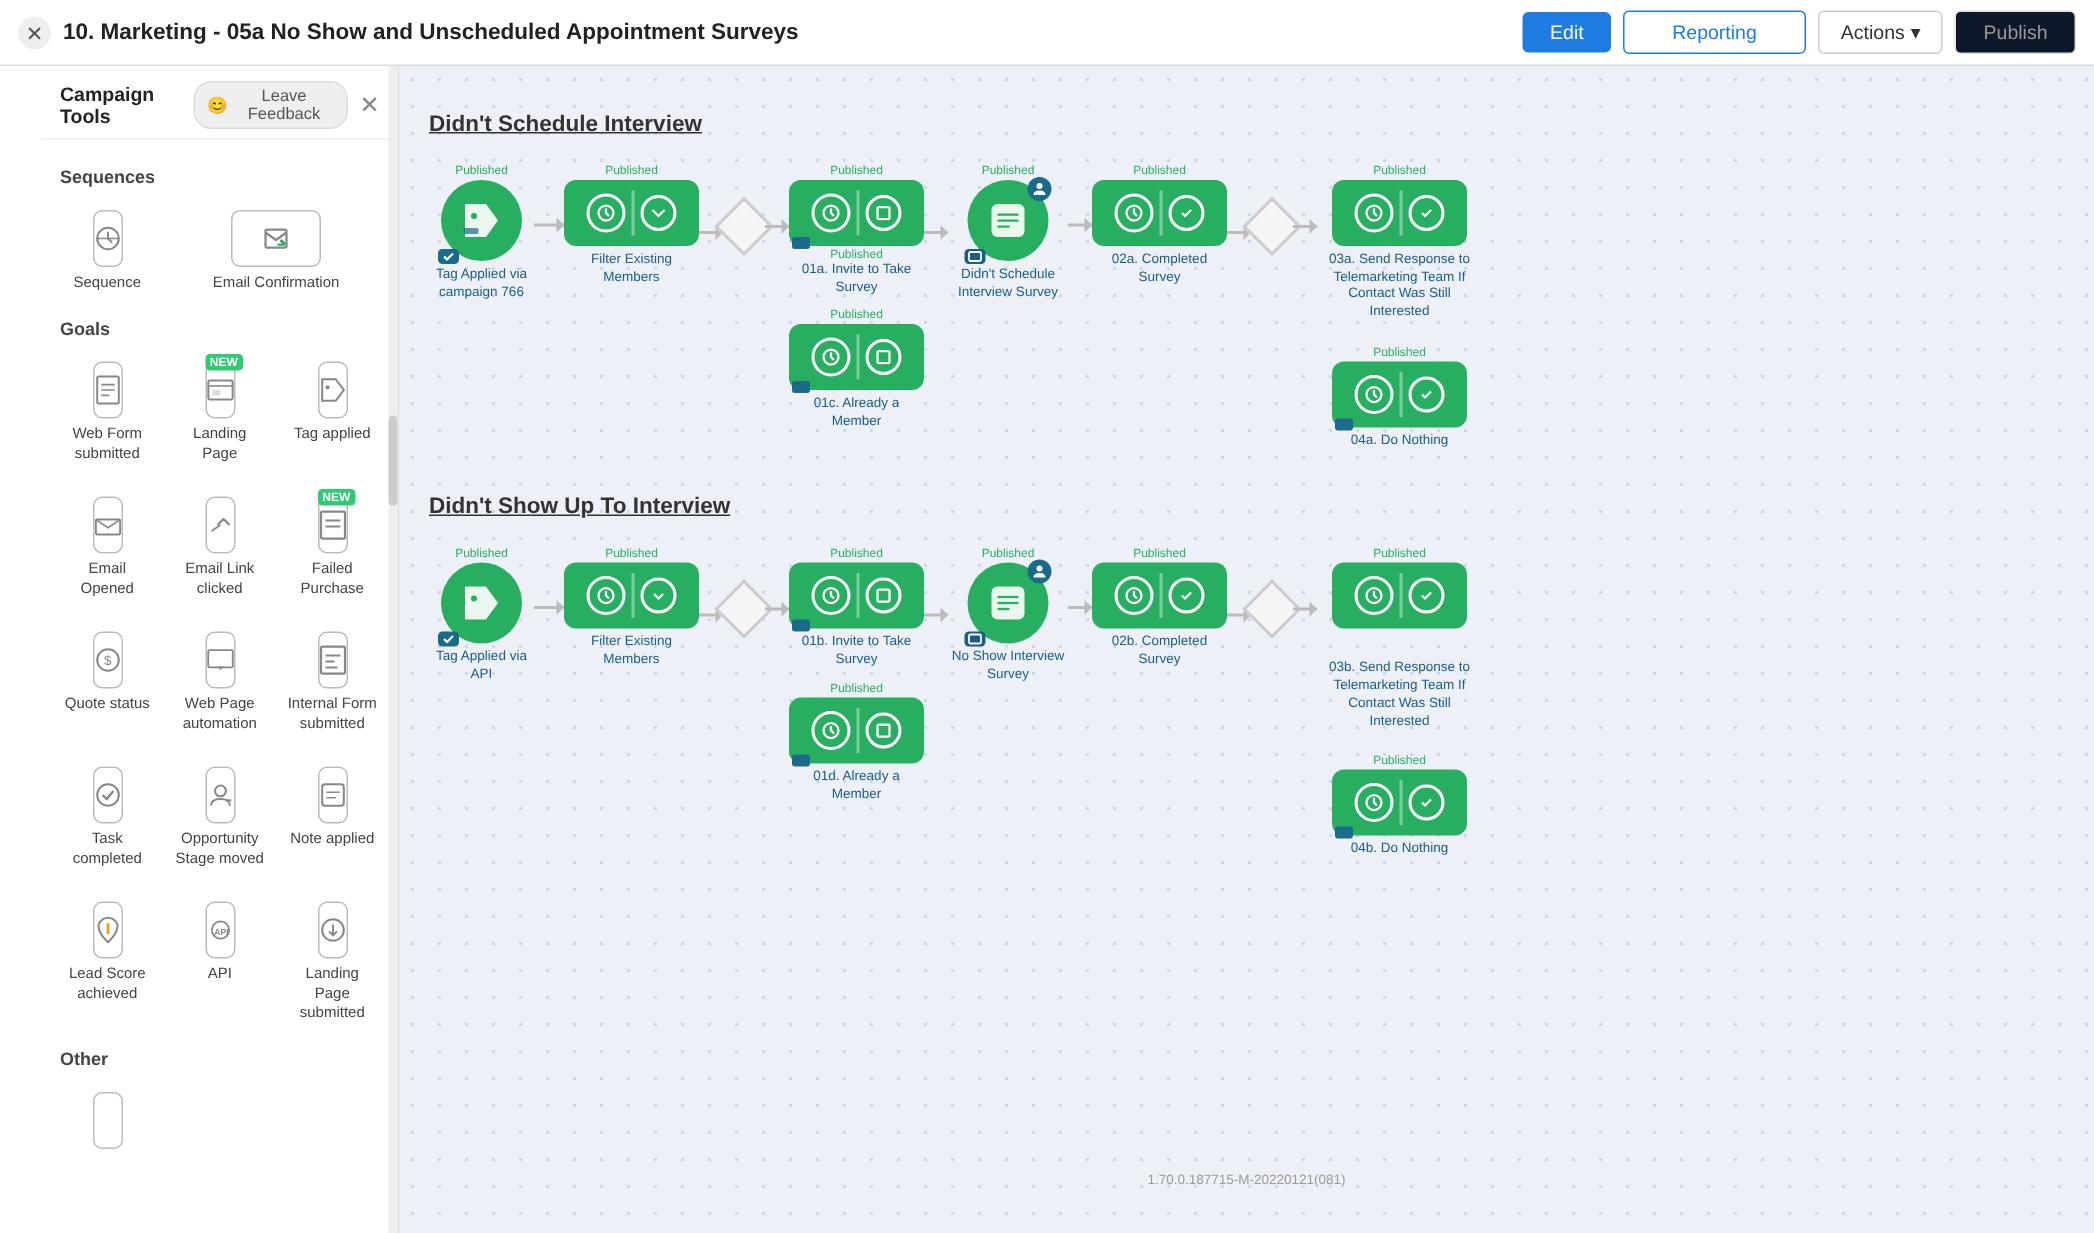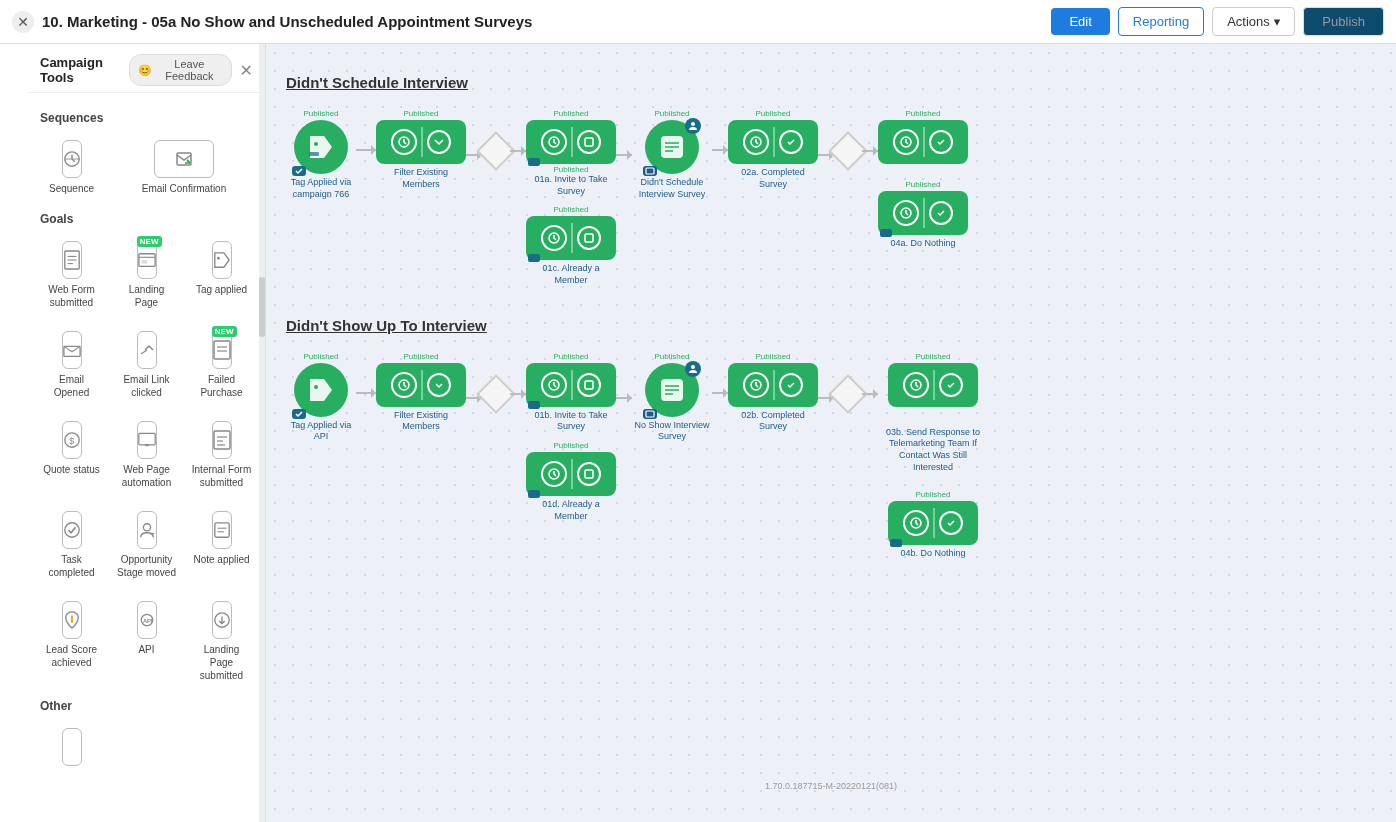--- a/index.html
+++ b/index.html
@@ -3,23 +3,23 @@
   <meta charset="utf-8">
   <style>
     * { box-sizing: border-box; margin: 0; padding: 0; }
     body { font-family: -apple-system, BlinkMacSystemFont, 'Segoe UI', sans-serif; font-size: 12px; background: #fff; overflow: hidden; height: 822px; width: 1396px; }
 
     
     #topbar { display: flex; align-items: center; height: 44px; border-bottom: 1px solid #ddd; padding: 0 12px; gap: 8px; background: #fff; }
     #close-btn { width: 22px; height: 22px; border-radius: 50%; background: #eee; border: none; cursor: pointer; display: flex; align-items: center; justify-content: center; font-size: 14px; color: #555; }
     #campaign-title { font-size: 15px; font-weight: 600; color: #222; flex: 1; }
     #edit-btn { background: #1e7be0; color: #fff; border: none; border-radius: 4px; padding: 6px 18px; font-size: 13px; cursor: pointer; font-weight: 500; }
-    #reporting-btn { background: #fff; color: #1e7be0; border: 1.5px solid #1e7be0; border-radius: 4px; padding: 6px 14px; font-size: 13px; cursor: pointer; font-weight: 500; }
+    #reporting-btn { background: #fff; color: #1e7be0; border: 1.5px solid #1e7be0; border-radius: 4px; padding: 6px 32px; font-size: 13px; cursor: pointer; font-weight: 500; }
     #actions-btn { background: #fff; color: #333; border: 1.5px solid #ccc; border-radius: 4px; padding: 6px 14px; font-size: 13px; cursor: pointer; display: flex; align-items: center; gap: 4px; }
-    #publish-btn { background: #0c4a6e; color: #999; border: 1.5px solid #ddd; border-radius: 4px; padding: 6px 18px; font-size: 13px; cursor: pointer; }
+    #publish-btn { background: #0f172a; color: #999; border: 1.5px solid #ddd; border-radius: 4px; padding: 6px 18px; font-size: 13px; cursor: pointer; }
 
     
     #main { display: flex; height: calc(822px - 44px); padding-left: 28px; }
 
     
     #sidebar { width: 238px; min-width: 238px; border-right: 1px solid #ddd; background: #fff; display: flex; flex-direction: column; overflow: hidden; position: relative; }
     #sidebar-header { display: flex; align-items: center; justify-content: space-between; padding: 10px 12px 6px; border-bottom: 1px solid #eee; }
     #sidebar-title { font-size: 13px; font-weight: 700; color: #222; }
     #sidebar-header-right { display: flex; align-items: center; gap: 8px; }
     #feedback-btn { display: flex; align-items: center; gap: 4px; font-size: 11px; color: #555; cursor: pointer; border: 1px solid #ddd; border-radius: 12px; padding: 3px 8px; }
@@ -485,20 +485,21 @@
                       <polyline points="7,4 7,7 9,9" fill="none" stroke="white" stroke-width="1.5"></polyline>
                     </svg>
                 </div>
                 <div style="width:2px;height:30px;background:rgba(255,255,255,0.4);"></div>
                 <div style="width:24px;height:24px;border-radius:50%;border:2px solid white;display:flex;align-items:center;justify-content:center;">
                   <svg width="10" height="10" viewBox="0 0 10 10">
                       <polyline points="2,5 4,7 8,3" fill="none" stroke="white" stroke-width="1.5"></polyline>
                     </svg>
                 </div>
               </div>
+              <div style="font-size:9px;color:#1a5c8a;text-align:center;max-width:110px;margin-top:3px;line-height:1.3;">03a. Send Response to Telemarketing Team If Contact Was Still Interested</div>
             </div>
 
             <div class="node-wrap" style="margin-top:8px;">
               <div style="font-size:8px;color:#27ae60;text-align:center;margin-bottom:2px;">Published</div>
               <div style="width:90px;height:44px;background:#27ae60;border-radius:8px;display:flex;align-items:center;justify-content:center;gap:4px;position:relative;">
                 <div style="width:26px;height:26px;border-radius:50%;border:2px solid white;display:flex;align-items:center;justify-content:center;">
                   <svg width="14" height="14" viewBox="0 0 14 14">
                       <circle cx="7" cy="7" r="5" fill="none" stroke="white" stroke-width="1.5"></circle>
                       <polyline points="7,4 7,7 9,9" fill="none" stroke="white" stroke-width="1.5"></polyline>
                     </svg>

